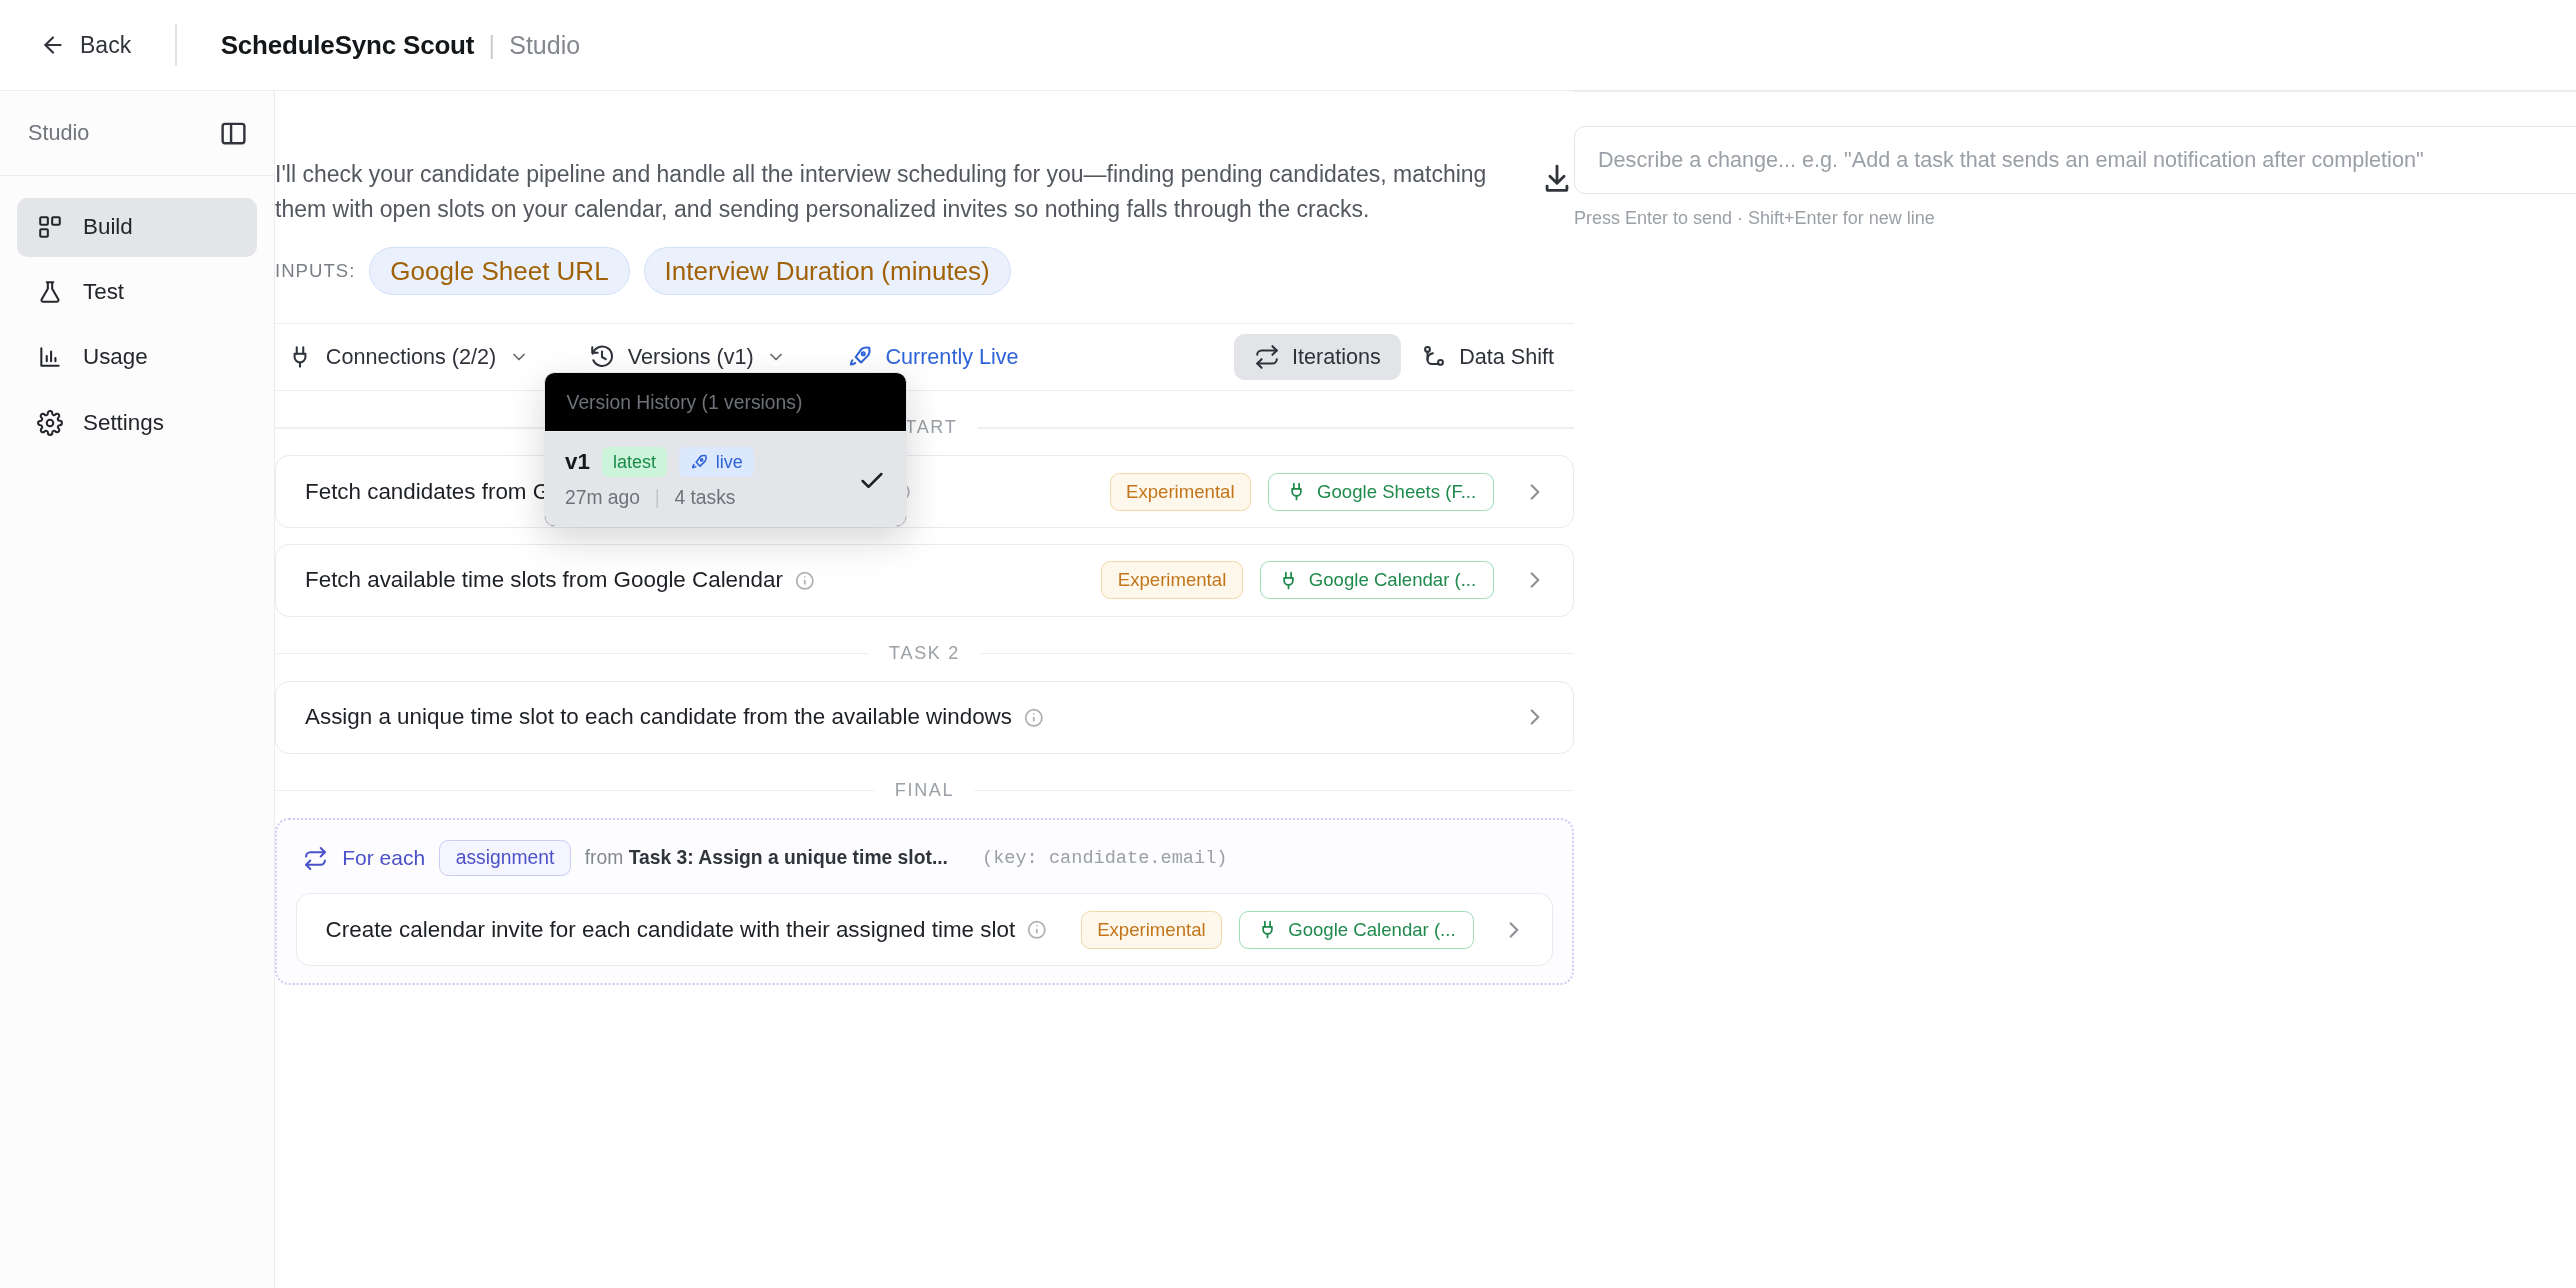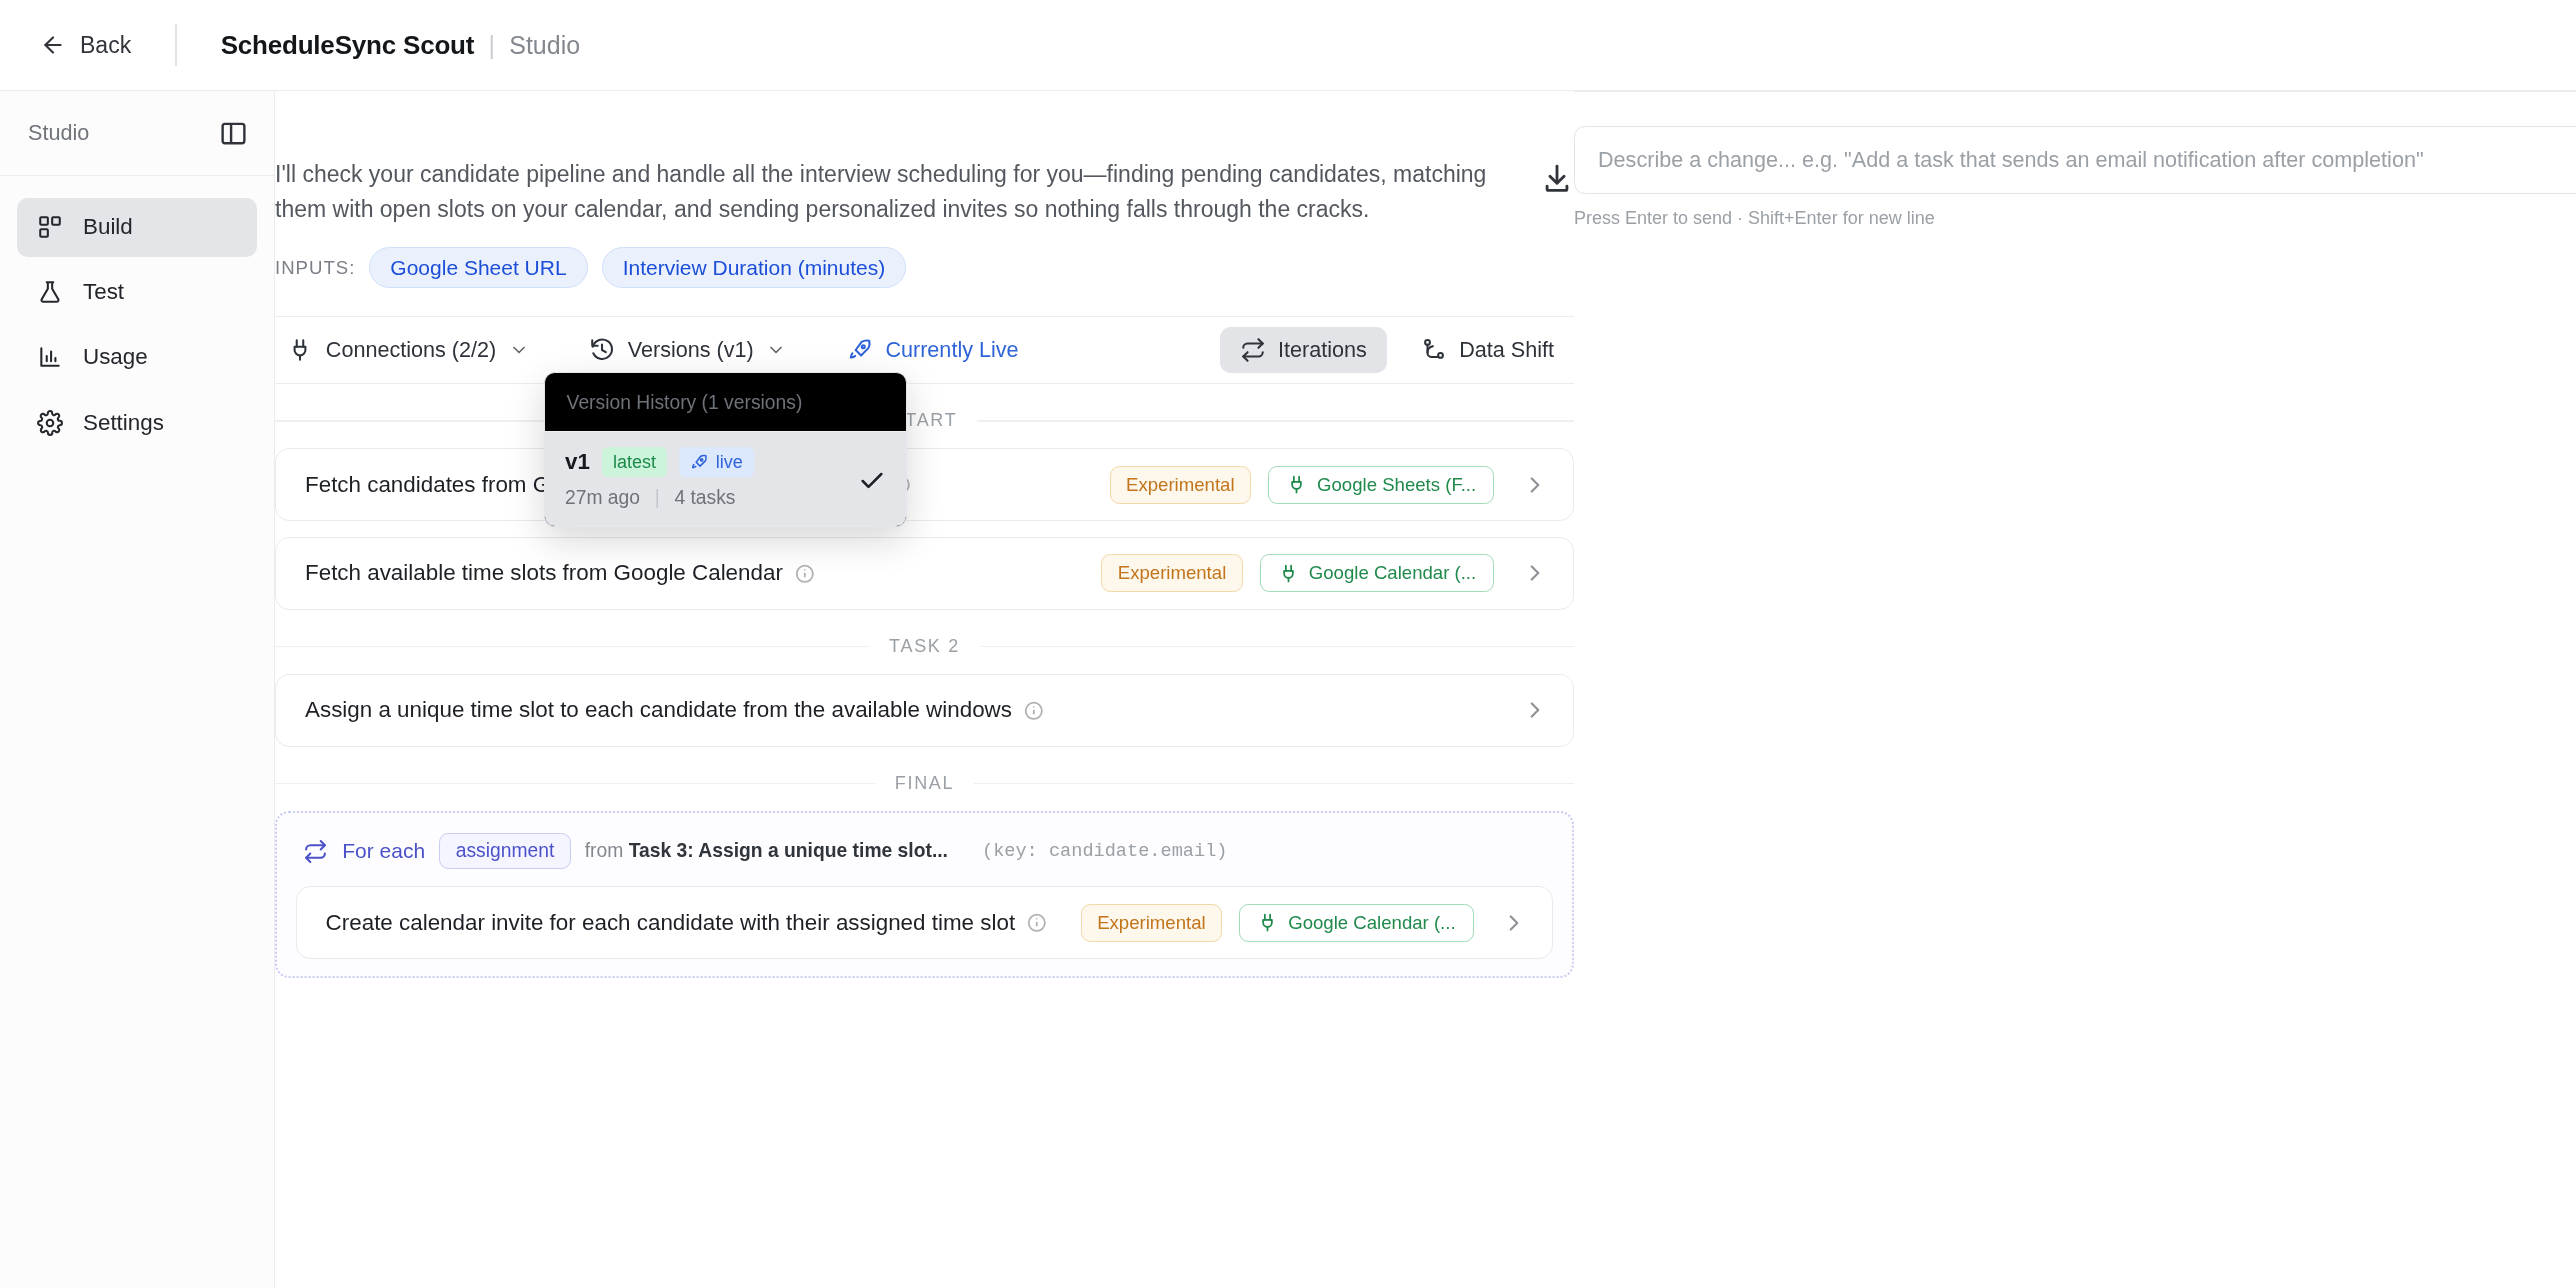--- a/index.html
+++ b/index.html
@@ -70,21 +70,21 @@
   .desc-text {
     flex: 1;
     font-size: 23px; line-height: 35px; color: #53575e;
   }
   .dl-btn { width: 34px; height: 34px; cursor: pointer; flex: 0 0 34px; margin-top: 4.6px; }
 
   
   .inputs-row { display: flex; align-items: center; gap: 14px; margin-top: 20px; }
   .inputs-label { font-size: 18.6px; color: #7b7f86; letter-spacing: 1px; font-weight: 500; }
   .chip-input {
-    font-size: 21px; color: #1d4ed8;
+    font-size: 26px; color: #a16207;
     background: #eaf1fd; border: 1.5px solid #cfe0fa;
     border-radius: 772px; padding: 7.7px 20px; cursor: pointer; white-space: nowrap;
   }
 
   
   .toolbar {
     margin-top: 28px;
     height: 68px;
     display: flex; align-items: center;
     border-top: 1.5px solid #ededf0; border-bottom: 1.5px solid #ededf0;
@@ -92,21 +92,21 @@
   }
   .tb-left { display: flex; align-items: center; gap: 36px; }
   .tb-btn {
     display: flex; align-items: center; gap: 12.4px;
     font-size: 21.6px; color: #2e3239; cursor: pointer;
     padding: 7.7px 12.4px; border-radius: 9.3px;
   }
   .tb-ico { width: 26px; height: 26px; display: block; flex: 0 0 26px; }
   .caret { width: 20px; height: 20px; display: block; opacity: .75; }
   .tb-live { color: #2f63d8; }
-  .tb-right { margin-left: auto; display: flex; gap: 14px; }
+  .tb-right { margin-left: auto; display: flex; }
   .tb-pill {
     display: flex; align-items: center; gap: 12.4px;
     font-size: 21.6px; color: #2e3239; cursor: pointer;
     padding: 10px 20px; border-radius: 10.8px;
   }
   .tb-pill.active { background: #e3e4e8; }
 
   
   .sect {
     display: flex; align-items: center; gap: 20px;

